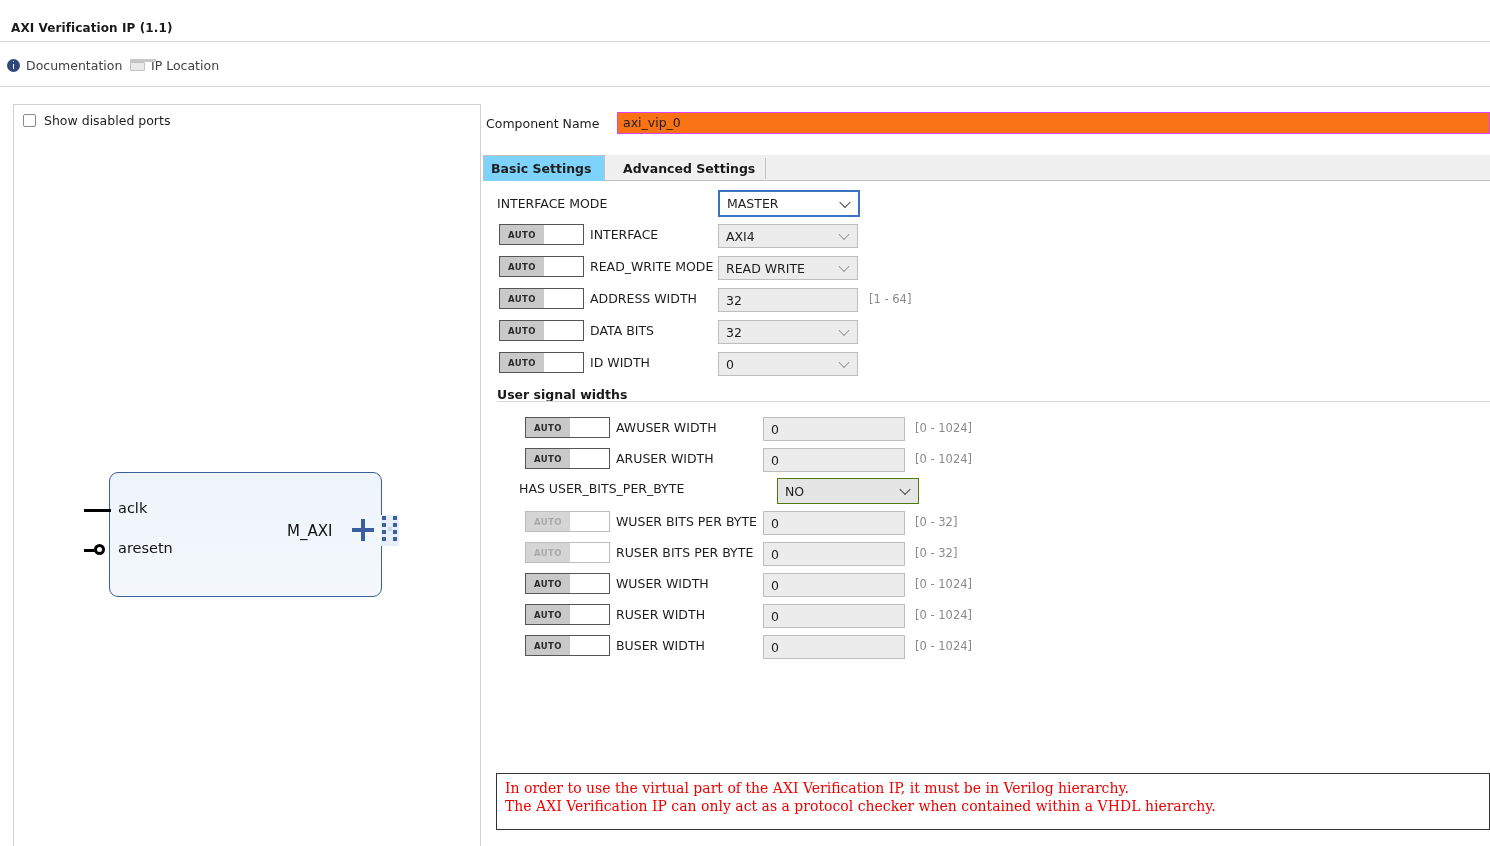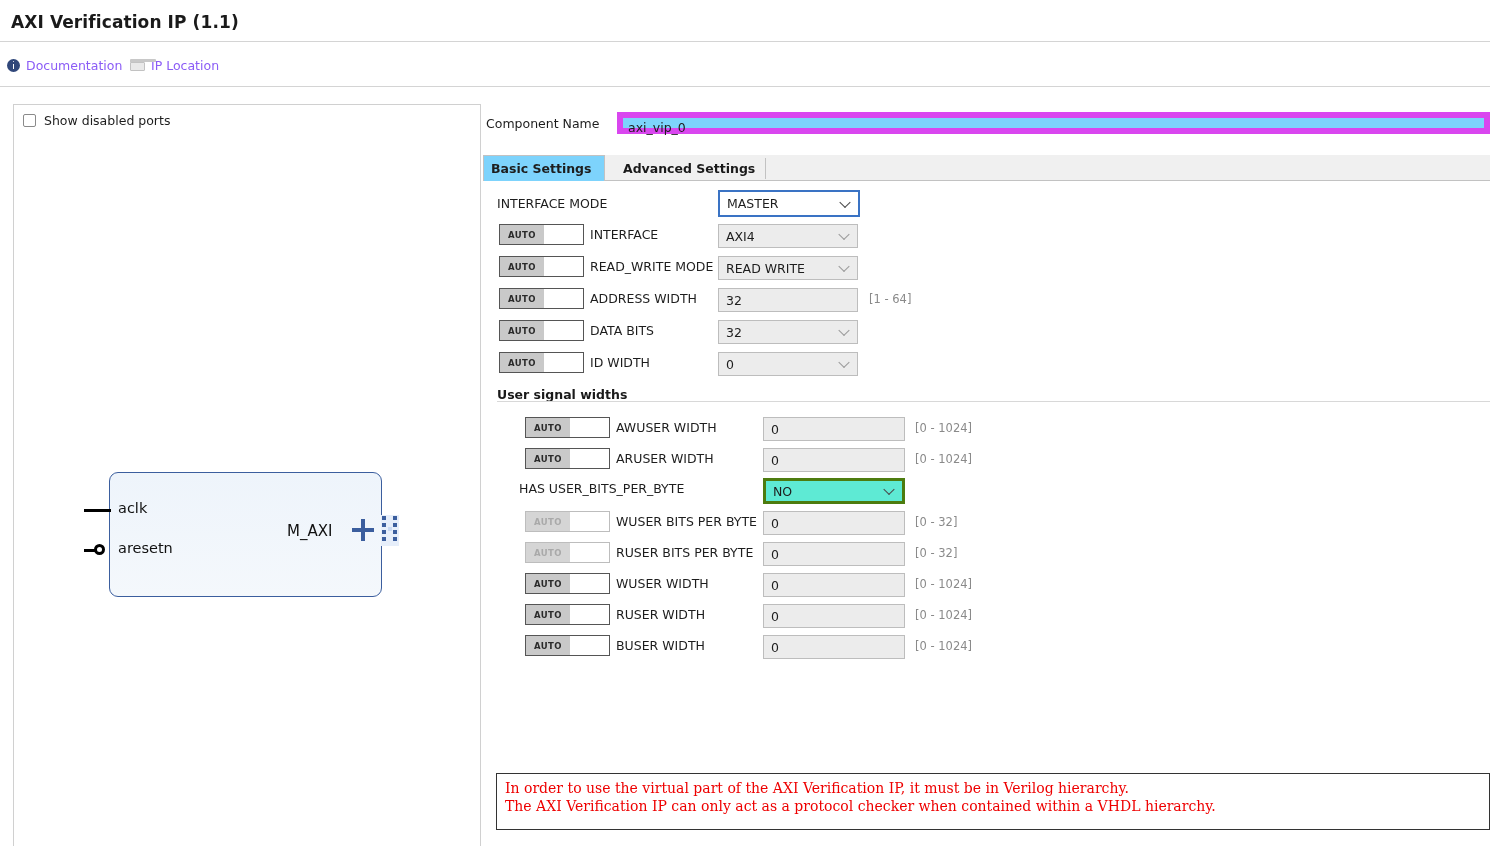--- a/index.html
+++ b/index.html
@@ -11,38 +11,38 @@
     overflow: hidden;
   }
   #root { position: relative; width: 1490px; height: 846px; background:#ffffff; }
 
   
   .titlebar {
     position:absolute; left:0; top:0; width:1490px; height:42px;
     background:#ffffff;
   }
   .titlebar .title {
-    position:absolute; left:11px; top:12px;
-    font-size:17px; font-weight:bold; color:#1a1a1a;
+    position:absolute; left:11px; top:21px;
+    font-size:12px; font-weight:bold; color:#1a1a1a;
     letter-spacing:0.1px; white-space:nowrap;
   }
   .titlebar .rule {
     position:absolute; left:0; top:41px; width:1490px; height:1px; background:#d4d4d4;
   }
 
   
   .linkbar {
     position:absolute; left:0; top:42px; width:1490px; height:45px;
     background:#ffffff;
   }
   .linkbar .rule {
     position:absolute; left:0; top:44px; width:1490px; height:1px; background:#d4d4d4;
   }
   .lnk { position:absolute; top:13px; height:20px; display:flex; align-items:center; cursor:pointer; }
-  .lnk .txt { font-size:12.5px; color:#8b5cf6; white-space:nowrap; }
+  .lnk .txt { font-size:12.5px; color:#404040; white-space:nowrap; }
   .lnk-doc { left:7px; }
   .lnk-loc { left:130px; }
 
   .ico-info {
     width:13px; height:13px; border-radius:50%;
     background:#30477a; margin-right:6px;
     position:relative; flex:0 0 auto;
   }
   .ico-info::before {
     content:""; position:absolute; left:5.6px; top:2.1px;
@@ -115,21 +115,21 @@
 
   
   .rightpanel { position:absolute; left:466px; top:104px; width:1024px; height:742px; }
 
   .compname { position:absolute; left:20px; top:8px; width:1004px; height:26px; }
   .compname .cap {
     position:absolute; left:0; top:4px; font-size:12.5px; color:#1d1d1d; white-space:nowrap;
   }
   .compname .fld {
     position:absolute; left:131px; top:0; width:873px; height:22px;
-    background:#7dd3fc; border:6px solid #d946ef;
+    background:#f97316; border:1px solid #d946ef;
     font-size:12.5px; color:#1d1d1d; padding:2px 0 0 5px;
   }
 
   
   .tabstrip {
     position:absolute; left:17px; top:51px; width:1007px; height:26px;
     background:#f0f0f0; border-bottom:1px solid #c2c2c2;
   }
   .tab {
     position:absolute; top:0; height:26px; display:flex; align-items:center;
@@ -166,21 +166,21 @@
   .flabel {
     position:absolute; font-size:12.5px; color:#1d1d1d; white-space:nowrap;
     line-height:24px;
   }
   .sel {
     position:absolute; height:24px; background:#ececec; border:1px solid #bdbdbd;
     font-size:12.5px; color:#1d1d1d; display:flex; align-items:center;
     padding-left:7px; cursor:pointer;
   }
   .sel.focus { background:#ffffff; border:2px solid #3a73c4; }
-  .sel.light { background:#5eead4; border:3px solid #4d7c0f; }
+  .sel.light { background:#e5e5e5; border:1px solid #4d7c0f;margin-left:14px; }
   .chev {
     position:absolute; right:9px; top:50%; width:8px; height:8px;
     border-right:1.8px solid #9a9a9a; border-bottom:1.8px solid #9a9a9a;
     transform:translateY(-70%) rotate(45deg);
   }
   .sel.focus .chev, .sel.light .chev { border-color:#4a4a4a; }
   .txtf {
     position:absolute; height:24px; background:#ececec; border:1px solid #bdbdbd;
     font-size:12.5px; color:#1d1d1d; display:flex; align-items:center;
     padding-left:7px;

